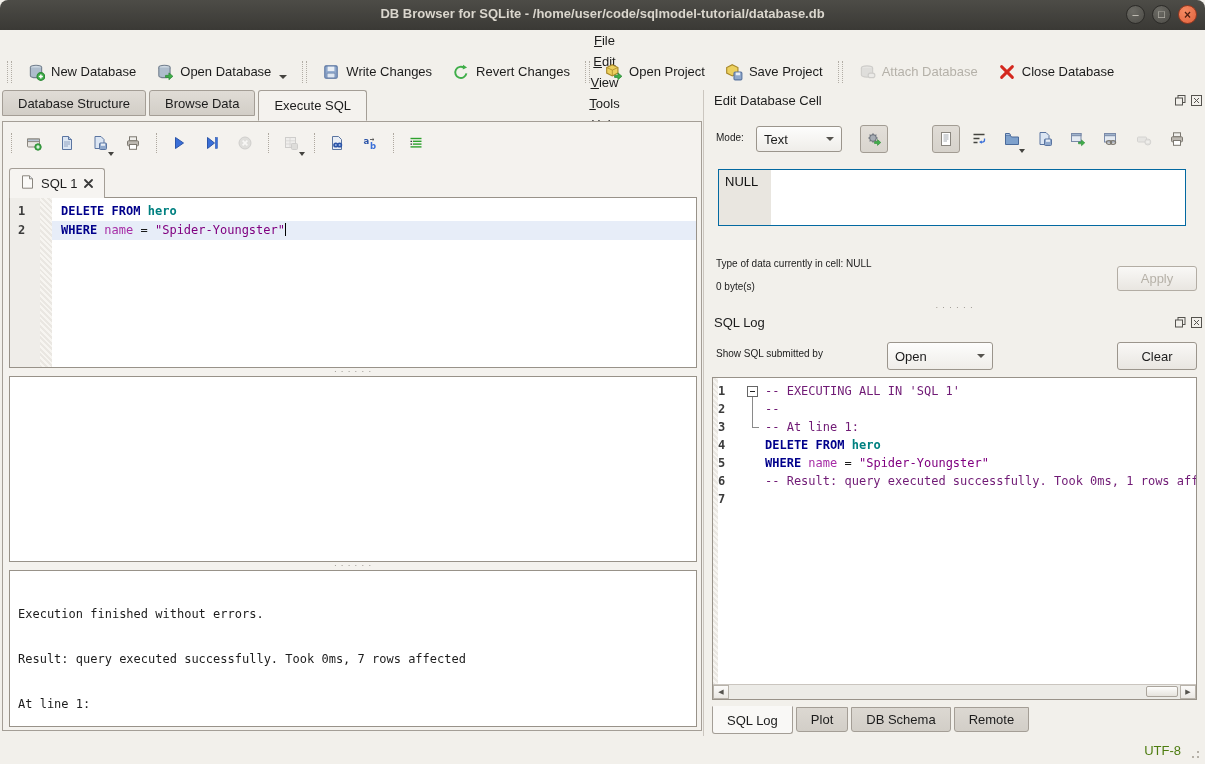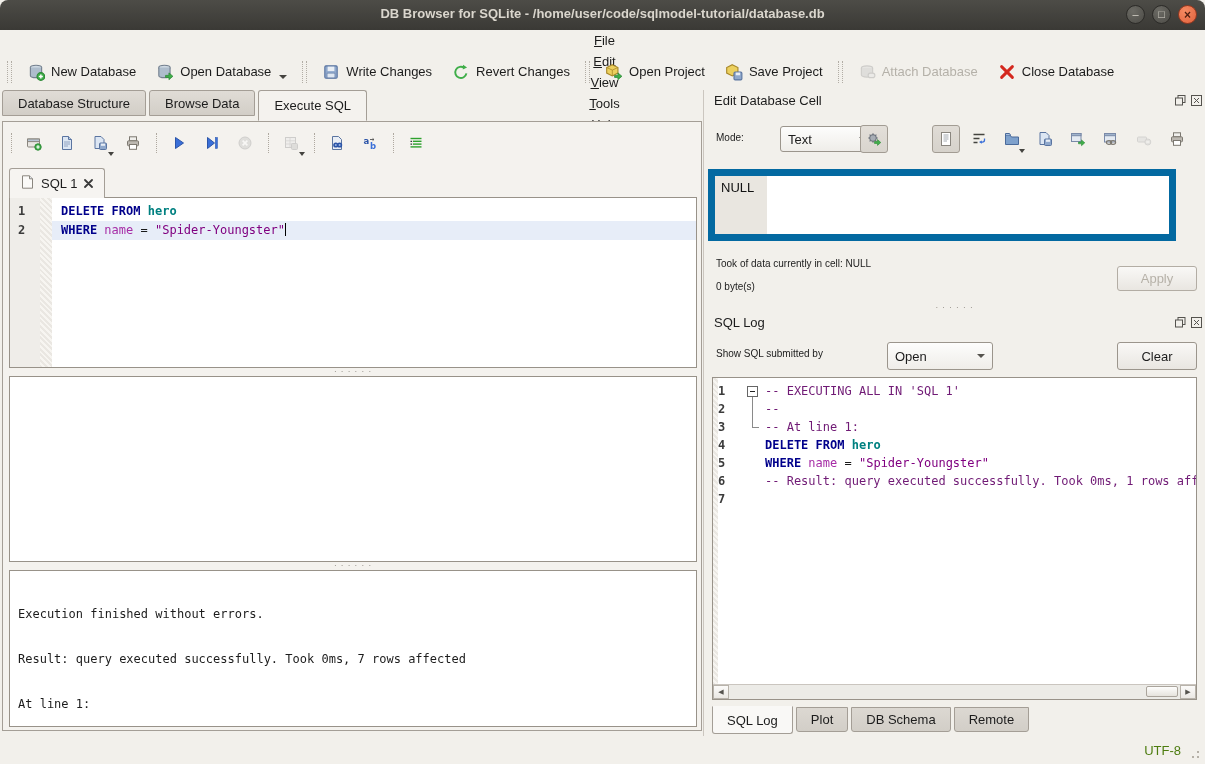--- a/index.html
+++ b/index.html
@@ -123,22 +123,22 @@
     background:linear-gradient(#f9f8f6,#e9e6e1); }
   .push-btn::first-letter { text-decoration:underline; }
   .push-btn.disabled { color:#b6b1a8; border-color:#b3ada4; }
   .tool-toggle { position:absolute; width:28px; height:28px; display:flex; align-items:center;
     justify-content:center; border:1px solid #a29c93; border-radius:3px;
     background:linear-gradient(#e3dfd9,#d9d5ce); }
   .cell-icon { position:absolute; width:24px; height:26px; display:flex;
     align-items:center; justify-content:center; }
   .cell-icon.disabled svg { opacity:.45; filter:grayscale(1); }
 
-  .cell-box { position:absolute; left:4px; top:79px; width:468px; height:72px;
-    background:#fff; border:7px solid #0369a1; }
+  .cell-box { position:absolute; left:14px; top:79px; width:468px; height:57px;
+    background:#fff; border:1px solid #0369a1; }
   .cell-gutter { position:absolute; left:0; top:0; bottom:0; width:52px; background:#e9e6e0; }
   .cell-null { position:absolute; left:6px; top:4px; font-size:13px; color:#111; }
 
   .info-line { position:absolute; left:12px; font-size:10px; }
 
   .dock-split { position:absolute; left:0; width:100%; height:8px; }
 
   
   .log-box { position:absolute; left:8px; top:287px; width:485px; height:323px;
     background:#fff; border:1px solid #989289; overflow:hidden; }
@@ -455,21 +455,21 @@
         </svg>
       </div>
     <div class="mini-btn" style="left:486px; top:4px">
         <svg width="11" height="11" viewBox="0 0 11 11">
           <rect x="0.5" y="0.5" width="10" height="10" fill="none" stroke="#55534e"></rect>
           <path d="M3 3l5 5M8 3 3 8" stroke="#55534e"></path>
         </svg>
       </div>
 
     <div class="info-line" style="top:42px">Mode:</div>
-    <div class="combo" style="left:76px; top:36px; width:95px; height:26px">
+    <div class="combo" style="left:52px; top:36px; width:86px; height:26px">
       <span>Text</span>
       <span class="dd-caret"></span>
     </div>
     <div class="tool-toggle" style="left:156px; top:35px">
       <svg class="ico16" viewBox="0 0 16 16">
           <circle cx="7" cy="7" r="3.4" fill="#a7adb5" stroke="#6d737c"></circle>
           <path d="M7 2.2v2M7 9.8v2M2.2 7h2M9.8 7h2M3.6 3.6l1.4 1.4M10.4 10.4 9 9M3.6 10.4 5 9M10.4 3.6 9 5" stroke="#6d737c" stroke-width="1.1"></path>
           <path d="M8.5 10.5h3V8.6l3.3 2.9-3.3 2.9v-1.9h-3z" fill="#3fae49" stroke="#2d8a36" stroke-width=".6"></path>
         </svg>
     </div>
@@ -529,21 +529,21 @@
           <rect x="2.5" y="5.8" width="11" height="5" rx="1" fill="#bcb8b1" stroke="#7c7870"></rect>
           <rect x="4.5" y="9.5" width="7" height="4.8" fill="#fff" stroke="#7c7870"></rect>
         </svg>
       </div>
 
     <div class="cell-box">
       <div class="cell-gutter"></div>
       <span class="cell-null">NULL</span>
     </div>
 
-    <div class="info-line" style="top:168px">Took of data currently in cell: NULL</div>
+    <div class="info-line" style="top:168px">Type of data currently in cell: NULL</div>
     <div class="info-line" style="top:191px">0 byte(s)</div>
     <div class="push-btn disabled" style="left:413px; top:176px; width:80px; height:25px">Apply</div>
 
     <div class="dock-split" style="top:214px"></div>
 
     <div class="dock-title" style="top:225px">SQL Log</div>
     <div class="mini-btn" style="left:470px; top:226px">
         <svg width="11" height="11" viewBox="0 0 11 11">
           <rect x="3" y="0.5" width="7" height="7" fill="none" stroke="#55534e"></rect>
           <rect x="0.5" y="3" width="7" height="7" fill="#f2f0eb" stroke="#55534e"></rect>

